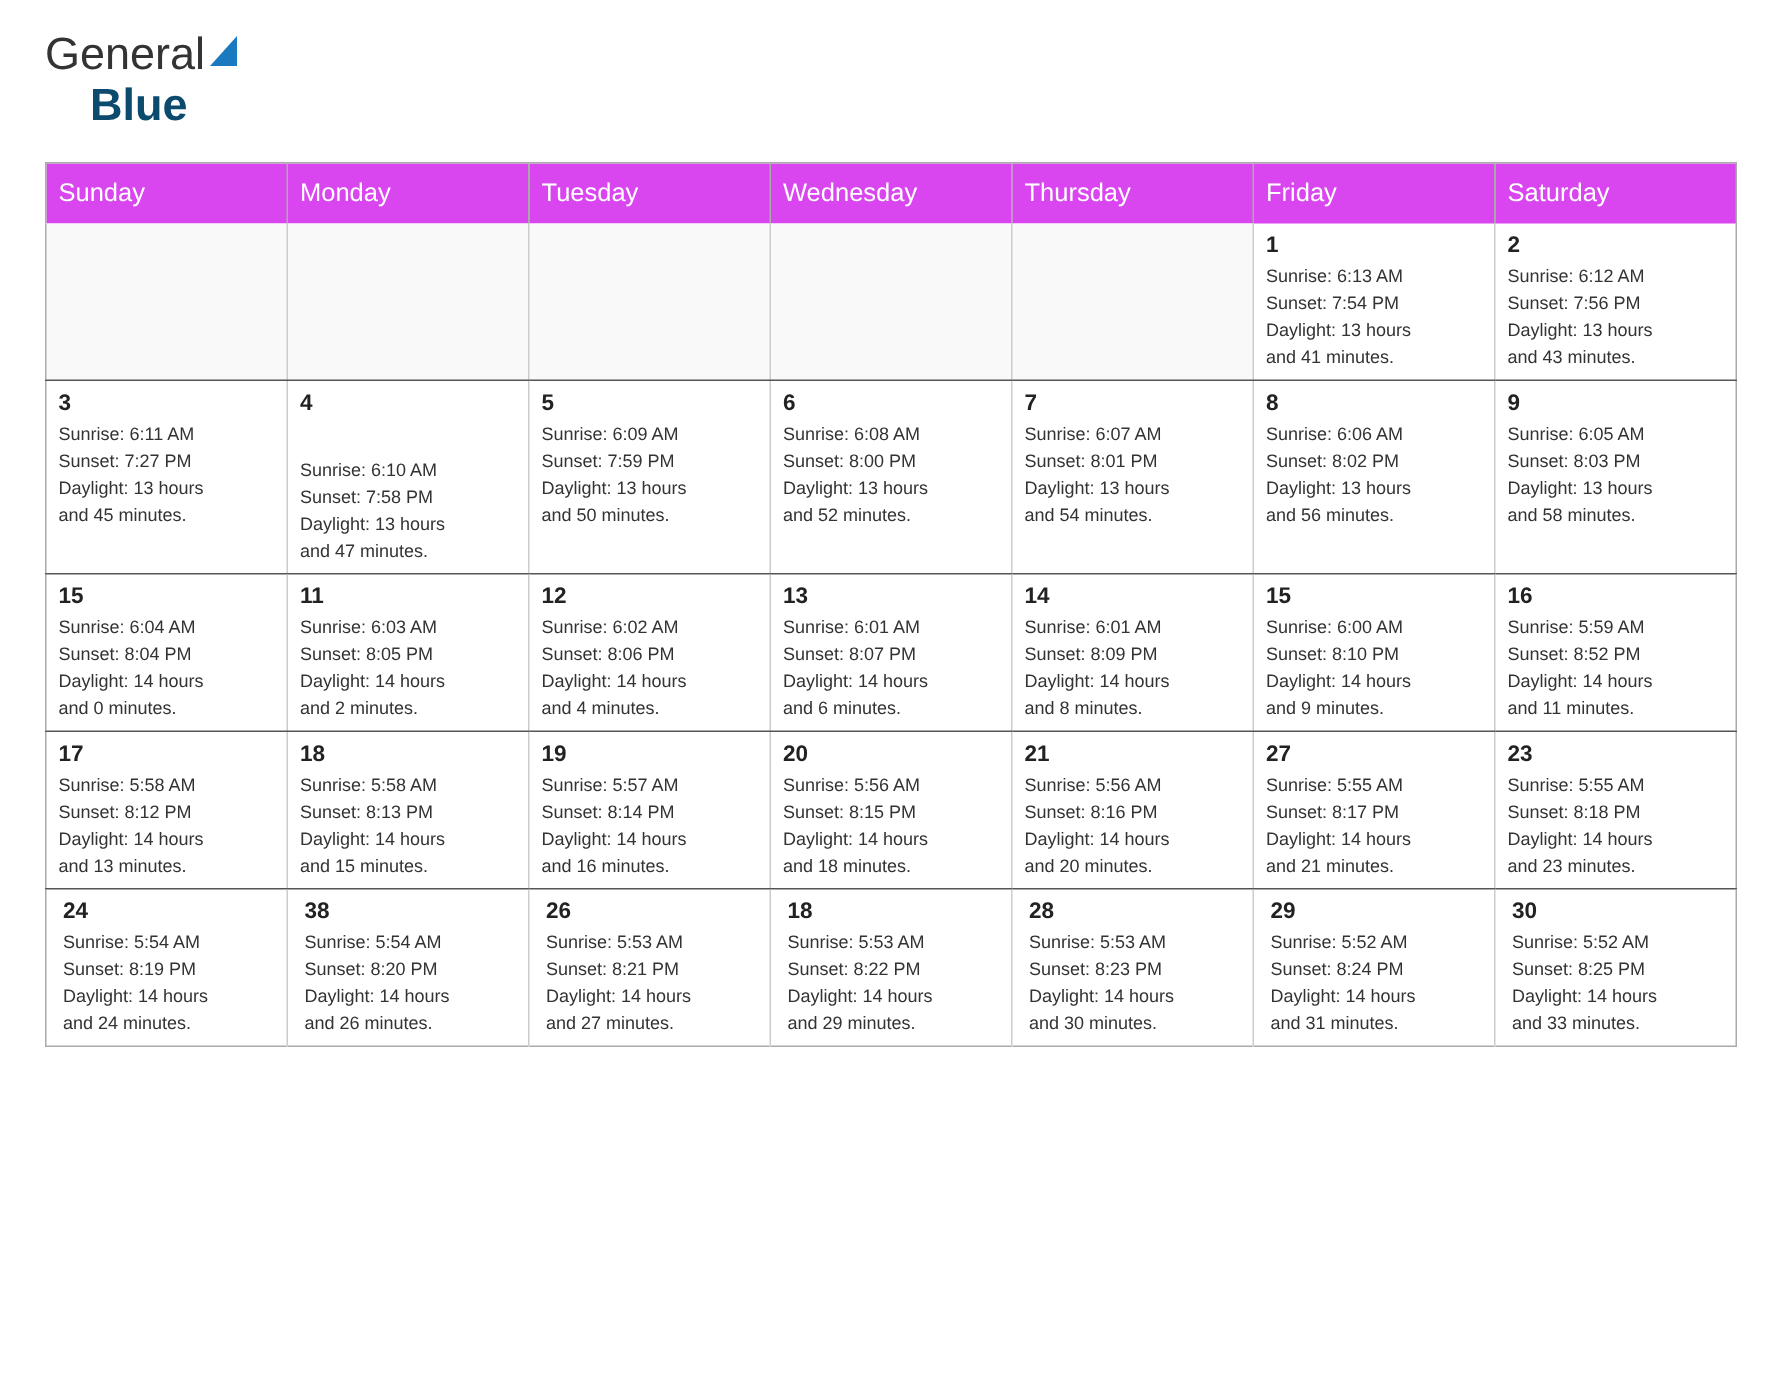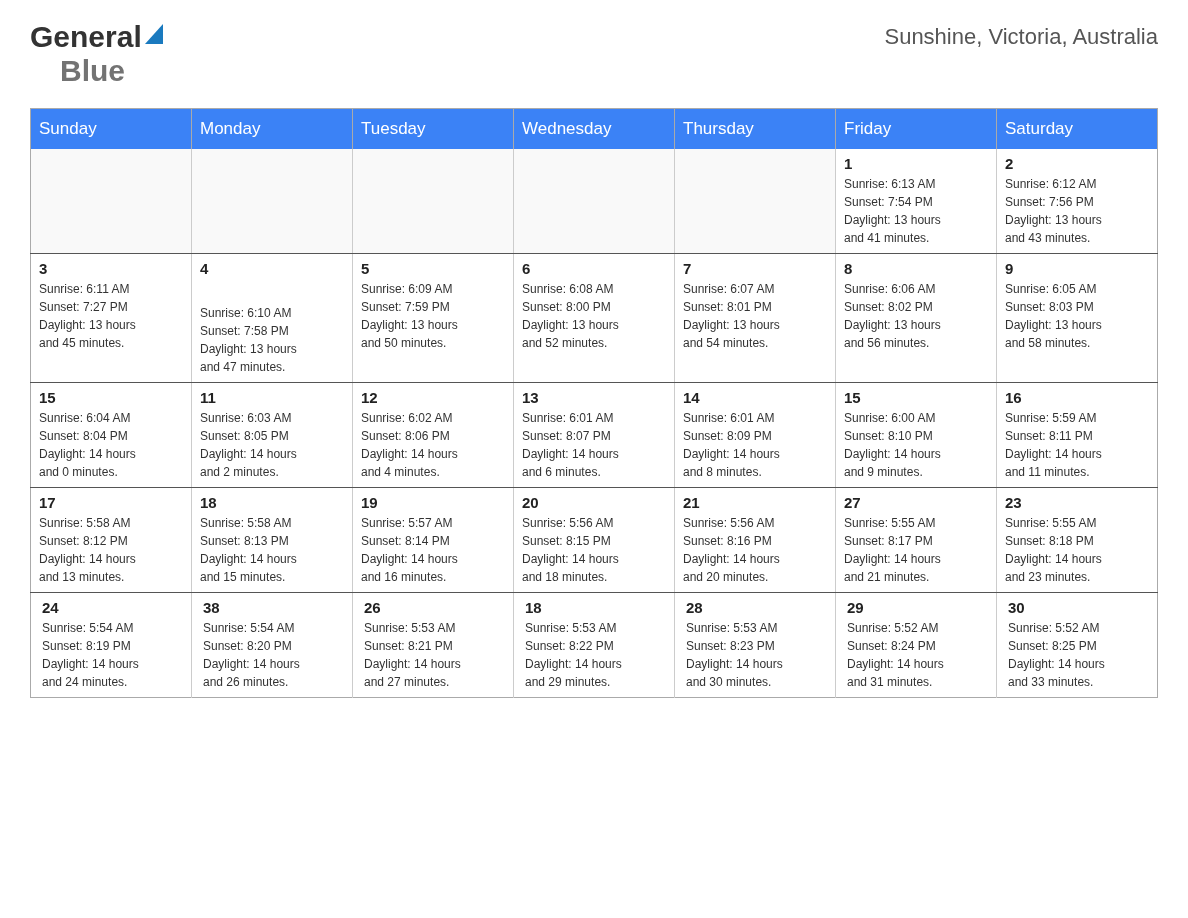--- a/index.html
+++ b/index.html
@@ -34,21 +34,21 @@
       font-size: 22px;
       color: #555;
       margin-top: 4px;
     }
     .calendar {
       width: 100%;
       border-collapse: collapse;
       border: 1px solid #aaa;
     }
     .calendar th {
-      background: #3b82f6;
+      background: #d946ef;
       color: #fff;
       font-size: 17px;
       font-weight: normal;
       padding: 10px 8px;
       text-align: left;
       border-right: 1px solid #aaa;
     }
     .calendar th:last-child {
       border-right: none;
     }
@@ -83,21 +83,21 @@
     }
     .empty-cell {
       background: #f9f9f9;
     }
     .logo-wrapper {
       display: flex;
       align-items: center;
     }
     .logo-text-general {
       font-size: 30px;
-      font-weight: bold;
+      font-weight: normal;
       color: #333;
       font-family: Arial, sans-serif;
     }
     .logo-arrow {
       display: inline-block;
       width: 0;
       height: 0;
       border-style: solid;
       border-width: 0 0 20px 18px;
       border-color: transparent transparent #1a7abf transparent;
@@ -107,39 +107,38 @@
       top: -3px;
     }
     .logo-line2 {
       display: flex;
       align-items: center;
       margin-left: 30px;
     }
     .logo-text-blue {
       font-size: 30px;
       font-weight: bold;
-      color: #737373;
+      color: #0c4a6e;
       font-family: Arial, sans-serif;
     }
   </style>
 </head>
 <body>
 
 <div class="header">
   <div class="logo">
     <div class="logo-wrapper">
       <span class="logo-text-general">General</span>
       <span class="logo-arrow"></span>
     </div>
     <div class="logo-line2">
       <span class="logo-text-blue">Blue</span>
     </div>
   </div>
   <div class="title-area">
-    <div class="location">Sunshine, Victoria, Australia</div>
   </div>
 </div>
 
 <table class="calendar">
   <thead>
     <tr>
     <th>Sunday</th>
         <th>Monday</th>
         <th>Tuesday</th>
         <th>Wednesday</th>
@@ -260,21 +259,21 @@
         <td>
           <span class="day-number">15</span>
           <div class="day-info" style="white-space: pre-line;">Sunrise: 6:00 AM
 Sunset: 8:10 PM
 Daylight: 14 hours
 and 9 minutes.</div>
         </td>
         <td>
           <span class="day-number">16</span>
           <div class="day-info" style="white-space: pre-line;">Sunrise: 5:59 AM
-Sunset: 8:11 PM
+Sunset: 8:52 PM
 Daylight: 14 hours
 and 11 minutes.</div>
         </td>
       </tr>
       <tr>
         <td>
           <span class="day-number">17</span>
           <div class="day-info" style="white-space: pre-line;">Sunrise: 5:58 AM
 Sunset: 8:12 PM
 Daylight: 14 hours

